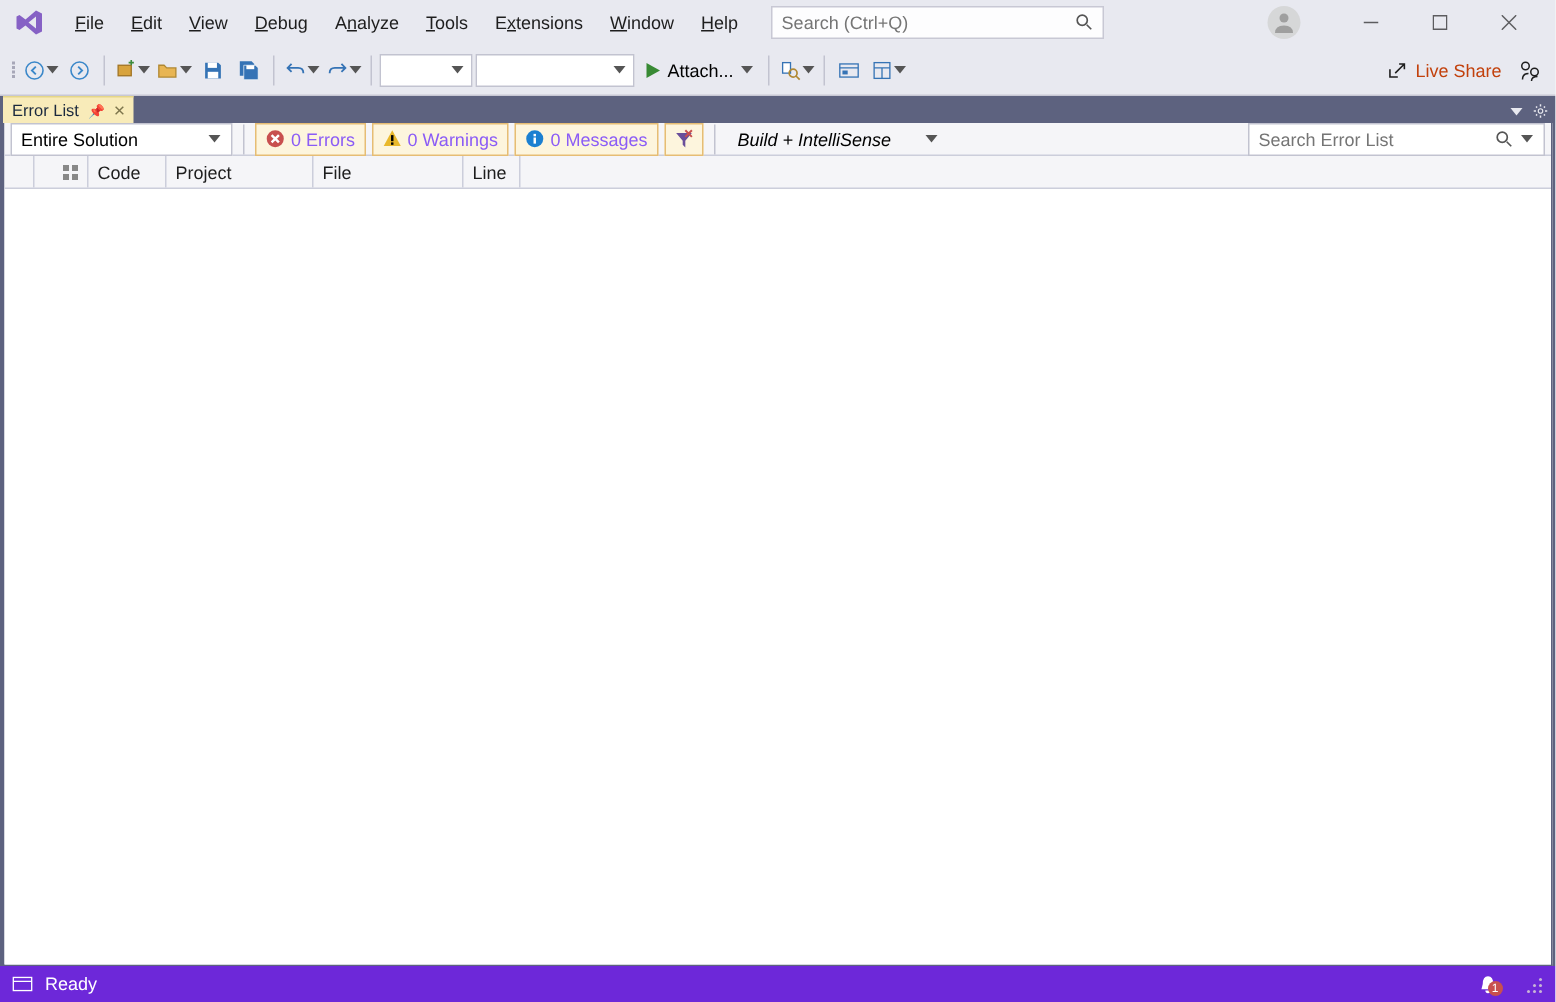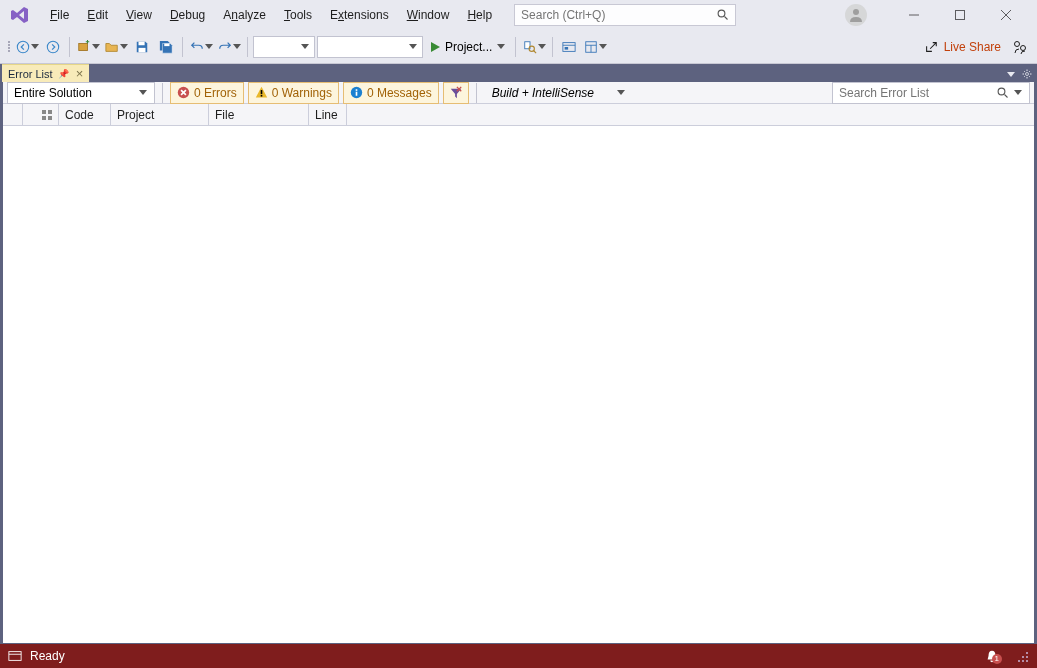--- a/index.html
+++ b/index.html
@@ -38,40 +38,40 @@
 .doc-tab { height: 18px; background: #f8ebb9; border-top: 1px solid #e5d688; display: flex; align-items: center; gap: 6px; padding: 0 6px; font-size: 11px; color: #1b293e; }
 .doc-tab .pin { font-size: 9px; color: #6a6a6a; }
 .doc-tab .close { font-size: 13px; color: #7d754c; }
 .tabstrip-spacer { flex: 1; }
 .tabstrip-ctrl { width: 16px; height: 16px; display: flex; align-items: center; justify-content: center; color: #e8e9f0; }
 
 
 .tool-window { flex: 1; background: #fff; display: flex; flex-direction: column; border: 1px solid #5d627f; border-top: none; }
 .tool-toolbar { height: 22px; background: #f5f5f8; border-bottom: 1px solid #cccedb; display: flex; align-items: center; gap: 4px; padding: 0 4px; }
 .scope-combo { height: 22px; min-width: 148px; border: 1px solid #c2c3d0; background: #fff; display: flex; align-items: center; padding: 0 6px; font-size: 12px; }
-.filter-pill { height: 22px; border: 1px solid #e6bd74; background: #fdf5dd; display: flex; align-items: center; gap: 4px; padding: 0 6px; font-size: 12px; color: #a16207; }
+.filter-pill { height: 22px; border: 1px solid #e6bd74; background: #fdf5dd; display: flex; align-items: center; gap: 4px; padding: 0 6px; font-size: 12px; color: #8b5cf6; }
 .filter-icon-btn { height: 22px; width: 26px; border: 1px solid #e6bd74; background: #fdf5dd; display: flex; align-items: center; justify-content: center; }
 .build-combo { height: 22px; min-width: 150px; display: flex; align-items: center; padding: 0 8px; font-size: 12px; gap: 8px; font-style: italic; }
 .search-box { margin-left: auto; height: 22px; width: 198px; background: #fff; border: 1px solid #c2c3d0; display: flex; align-items: center; padding: 0 6px; }
 .search-box input { flex: 1; border: none; outline: none; font-size: 12px; color: #717171; background: transparent; }
 
 .grid-header { height: 22px; background: #f5f5f8; border-bottom: 1px solid #cccedb; display: flex; align-items: stretch; font-size: 12px; color: #1e1e1e; }
 .col { border-right: 1px solid #cccedb; display: flex; align-items: center; padding: 0 6px; }
 .col.icon { width: 20px; padding: 0; justify-content: center; }
 .col.empty1 { width: 36px; justify-content: flex-end; }
 .col.code { width: 52px; }
 .col.desc { flex: 1; gap: 4px; }
 .col.project { width: 98px; }
 .col.file { width: 100px; }
 .col.line { width: 38px; align-items: center; }
 .col.scroll { width: 18px; border-right: none; }
 .grid-body { flex: 1; background: #fff; }
 
 
-.statusbar { height: 24px; background: #7f1d1d; color: #fff; display: flex; align-items: center; padding: 5px 8px; font-size: 12px; gap: 8px; }
+.statusbar { height: 24px; background: #6d28d9; color: #fff; display: flex; align-items: center; padding: 5px 8px; font-size: 12px; gap: 8px; }
 .statusbar .spacer { flex: 1; }
 .notif { position: relative; display: flex; align-items: center; }
 .notif-badge { position: absolute; bottom: -1px; right: -3px; background: #c8504f; color: #fff; font-size: 8px; border-radius: 6px; padding: 0 3px; line-height: 10px; }
 .resize-grip { width: 14px; height: 14px; margin-left: 8px; }
 
 .caret-down { border-left: 4px solid transparent; border-right: 4px solid transparent; border-top: 5px solid #555; width: 0; height: 0; }
 .caret-down.light { border-top-color: #e8e9f0; }
 </style>
 </head>
 <body>
@@ -206,21 +206,21 @@
     </div>
   <div class="tb-combo" style="min-width:106px">
       <div class="tb-drop-arrow" style="margin-left:auto">
         <div class="caret-down"></div>
       </div>
     </div>
   <div class="attach-btn">
     <svg width="12" height="12" viewBox="0 0 12 12">
         <path d="M2 1 L11 6 L2 11 Z" fill="#388a34"></path>
       </svg>
-    <span>Project...</span>
+    <span>Attach...</span>
     <div class="tb-drop-arrow">
         <div class="caret-down"></div>
       </div>
   </div>
   <div class="tb-sep"></div>
   <div class="tb-btn split">
       <svg width="14" height="14" viewBox="0 0 16 16">
         <rect x="2" y="2" width="6" height="8" fill="#fff" stroke="#3573b5"></rect>
         <circle cx="10" cy="10" r="3" fill="none" stroke="#b08832" stroke-width="1.3"></circle>
         <line x1="12" y1="12" x2="15" y2="15" stroke="#b08832" stroke-width="1.3"></line>

